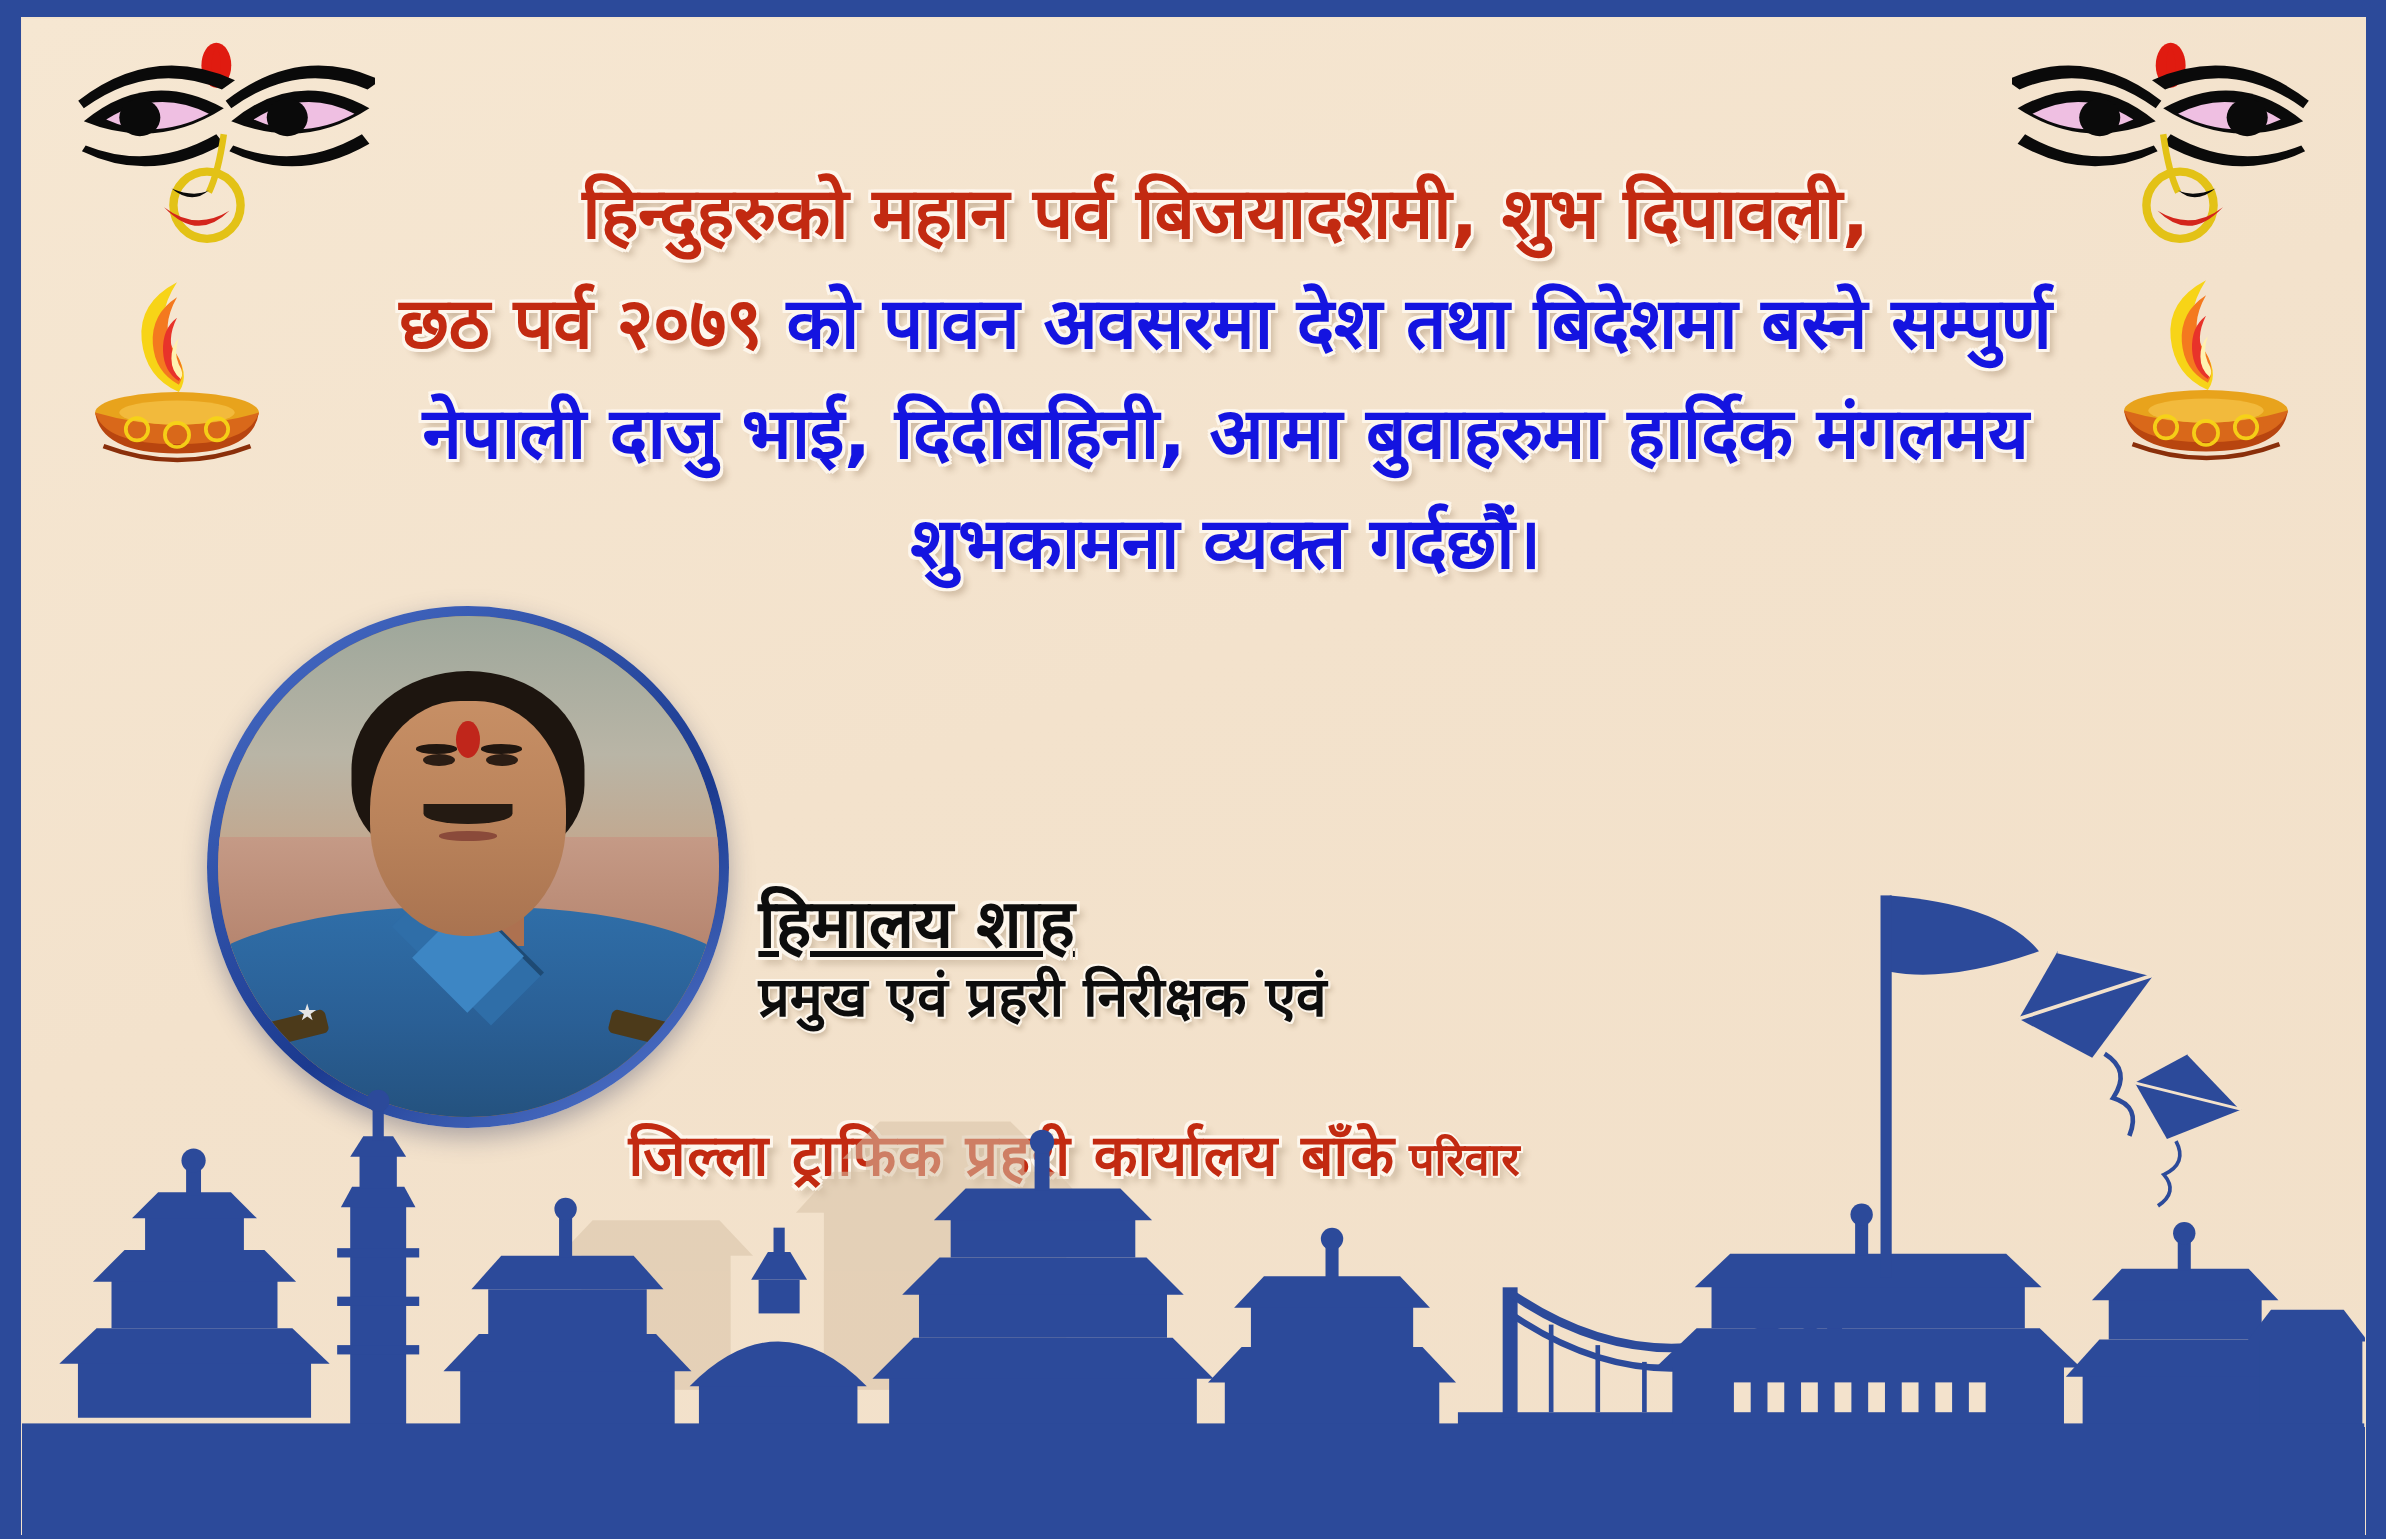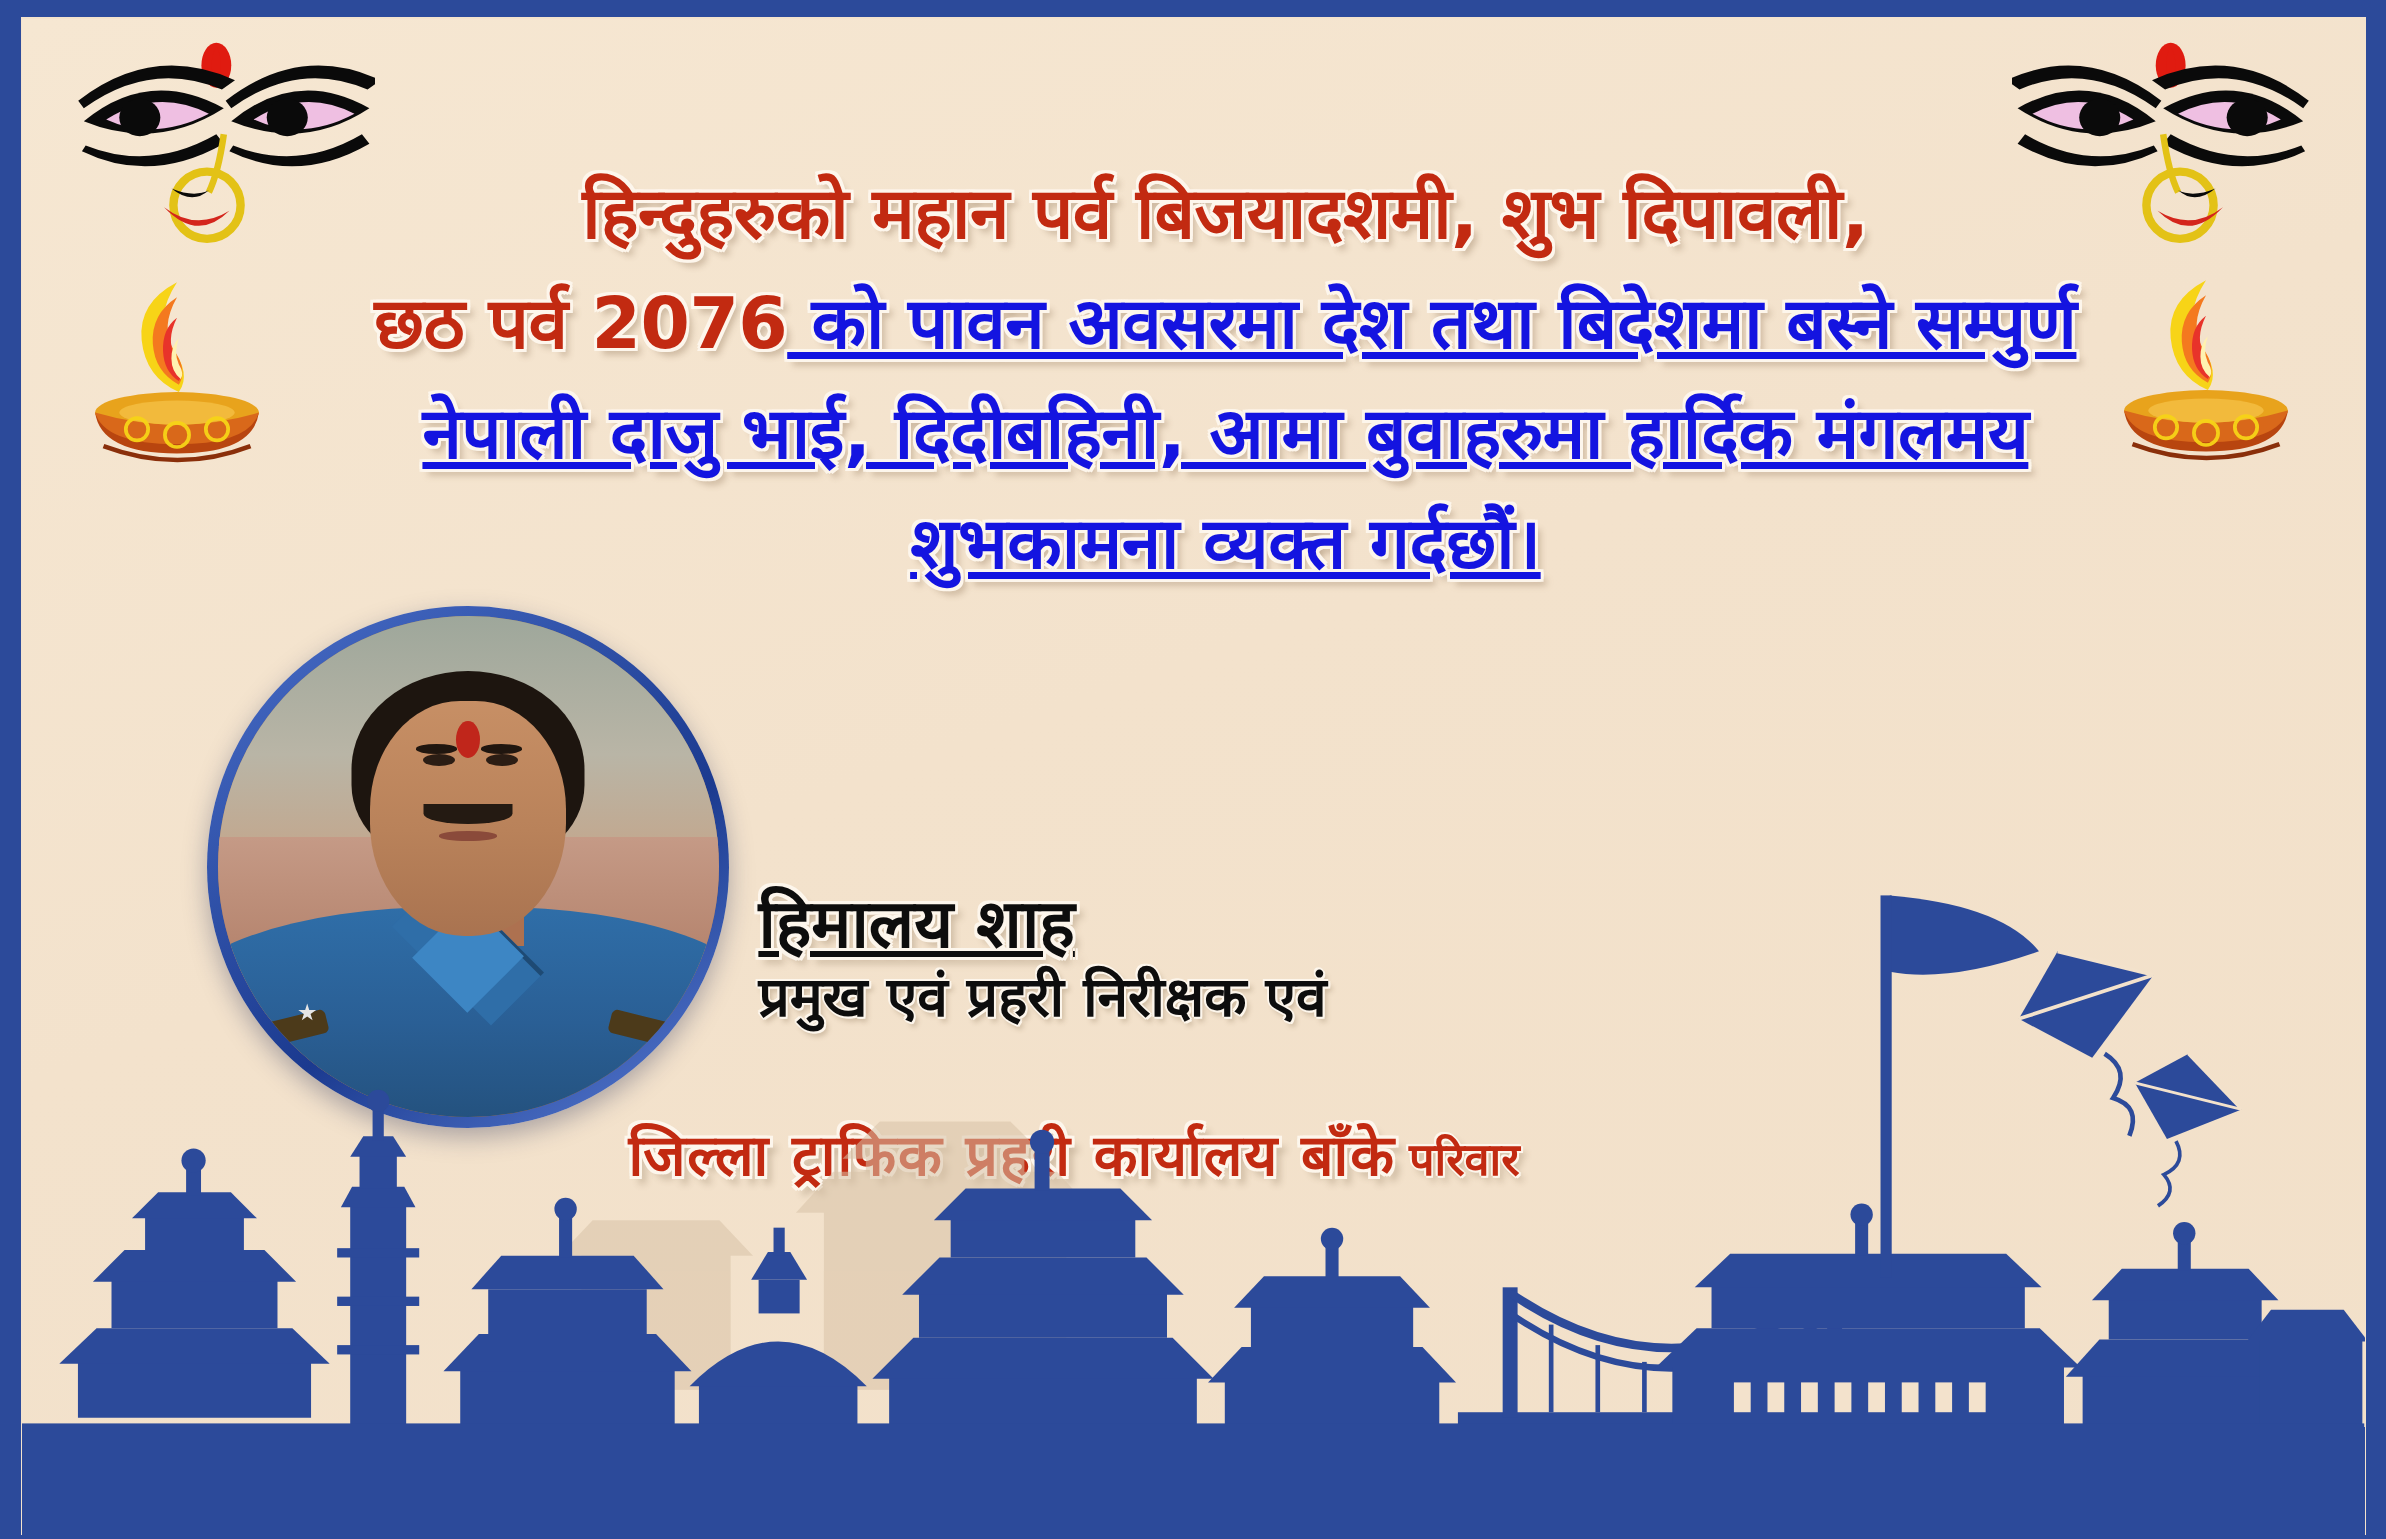--- a/index.html
+++ b/index.html
@@ -57,21 +57,21 @@
     font-size: 71px;
     line-height: 110px;
     letter-spacing: -0.5px;
     white-space: nowrap;
     text-shadow:
        2.8px 0 0 #fdf6ec, -2.8px 0 0 #fdf6ec, 0 2.8px 0 #fdf6ec, 0 -2.8px 0 #fdf6ec,
        2.8px 2.8px 0 #fdf6ec, -2.8px -2.8px 0 #fdf6ec, 2.8px -2.8px 0 #fdf6ec, -2.8px 2.8px 0 #fdf6ec,
        5.6px 6.5px 6.5px rgba(120,90,60,.30);
   }
   .gline .red  { color: #c22a11; }
-  .gline .blue { color: #1414e0; text-decoration: underline; }
+  .gline .blue { color: #1414e0; }
 
   
   .portrait-wrap {
     position: absolute;
     left: 185px; top: 587px;
     width: 522px; height: 522px;
     border-radius: 50%;
     padding: 10.3px;
     background: linear-gradient(145deg,#4a6fc9,#1b3a8f 60%,#5b80d6);
     box-shadow: 0 9.3px 24px rgba(40,50,90,.35);
@@ -293,21 +293,21 @@
         </g>
         <path d="M36 186 q80 30 158 0" stroke="#8a2f0a" stroke-width="5" fill="none"></path>
       </svg>
     </div>
 
     <div class="greeting">
       <div class="gline">
         <span class="red">हिन्दुहरुको महान पर्व बिजयादशमी, शुभ दिपावली,</span>
       </div>
       <div class="gline">
-        <span class="red">छठ पर्व 2076</span><span class="blue"> को पावन अवसरमा देश तथा बिदेशमा बस्ने सम्पुर्ण</span>
+        <span class="red">छठ पर्व २०७९</span><span class="blue"> को पावन अवसरमा देश तथा बिदेशमा बस्ने सम्पुर्ण</span>
       </div>
       <div class="gline">
         <span class="blue">नेपाली दाजु भाई, दिदीबहिनी, आमा बुवाहरुमा हार्दिक मंगलमय</span>
       </div>
       <div class="gline">
         <span class="blue">शुभकामना व्यक्त गर्दछौं।</span>
       </div>
     </div>
 
     <div class="portrait-wrap">

